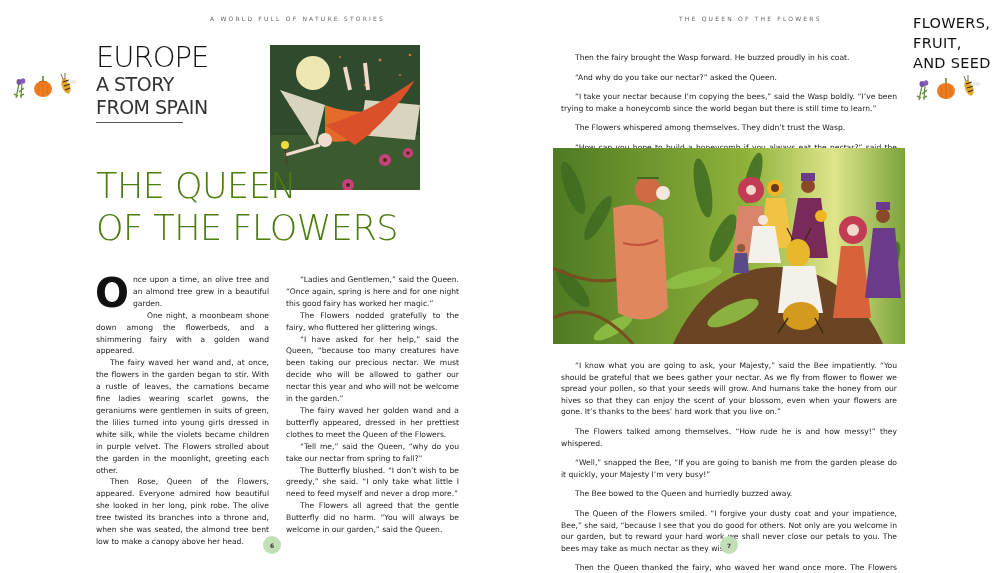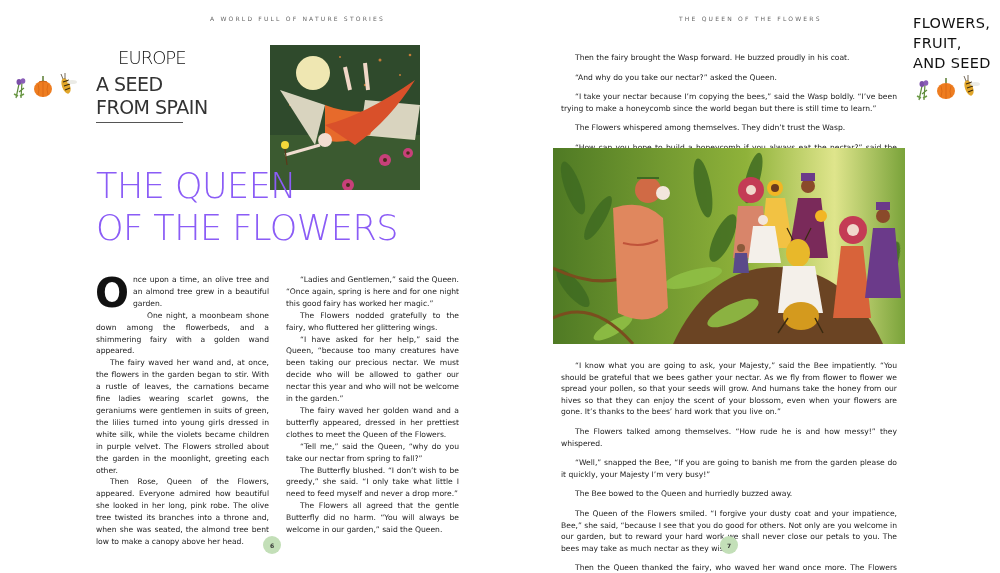--- a/index.html
+++ b/index.html
@@ -18,27 +18,27 @@
     color: #666; text-transform: uppercase;
     font-family: "DejaVu Sans", sans-serif;
   }
   .page-left .running-head { left: 210px; }
   .page-right .running-head { left: 179px; }
 
   .deco { position: absolute; width: 68px; height: 30px; }
   .deco svg { width: 100%; height: 100%; }
 
   .region-title { position: absolute; left: 96px; top: 42px; font-family: "DejaVu Sans", sans-serif; }
-  .region-title .continent { font-size: 18px; line-height: 31px; letter-spacing: -1px; color: #111; font-weight: 300; text-align: center; }
+  .region-title .continent { font-size: 29px; line-height: 31px; letter-spacing: -1px; color: #111; font-weight: 300; text-align: center; }
   .region-title .sub { font-size: 19px; line-height: 23px; letter-spacing: -0.5px; color: #333; }
   .region-title .rule { width: 87px; height: 1px; background: #555; margin-top: 3px; }
 
   .story-title {
     position: absolute; left: 96px; top: 165px;
-    font-size: 35px; line-height: 42px; letter-spacing: -0.5px; color: #8b5cf6;
+    font-size: 35px; line-height: 42px; letter-spacing: -0.5px; color: #4d7c0f;
     font-family: "DejaVu Sans", sans-serif; font-weight: 300;
   }
 
   .illus { position: absolute; overflow: hidden; }
   .illus svg { width: 100%; height: 100%; display: block; }
 
   .col {
     position: absolute; width: 173px; font-size: 7.6px; line-height: 11.9px;
     text-align: justify; color: #222;
     font-family: "DejaVu Sans", sans-serif;
@@ -94,21 +94,21 @@
           <ellipse cx="56" cy="16" rx="4" ry="8" fill="#e1a62a" transform="rotate(-20 56 16)"></ellipse>
           <path d="M53 12 L59 10 M54 16 L60 14 M55 20 L60 18" stroke="#3a2a10" stroke-width="1.2"></path>
           <ellipse cx="62" cy="12" rx="5" ry="2" fill="#e6e6e0" opacity="0.8"></ellipse>
           <path d="M51 4 L53 9 M55 3 L55 9" stroke="#3a2a10" stroke-width="0.7"></path>
         </g>
       </svg>
     </div>
 
     <div class="region-title">
       <div class="continent">EUROPE</div>
-      <div class="sub">A SEED</div>
+      <div class="sub">A STORY</div>
       <div class="sub">FROM SPAIN</div>
       <div class="rule"></div>
     </div>
 
     <div class="illus" style="left:270px; top:45px; width:150px; height:145px;">
       <svg viewBox="0 0 150 145" preserveAspectRatio="none">
         <rect width="150" height="145" fill="#2f4a2c"></rect>
         <rect x="0" y="90" width="150" height="55" fill="#3b5a30"></rect>
         <circle cx="43" cy="28" r="17" fill="#efe7b2"></circle>
         <g fill="#e8883a" opacity="0.8">

